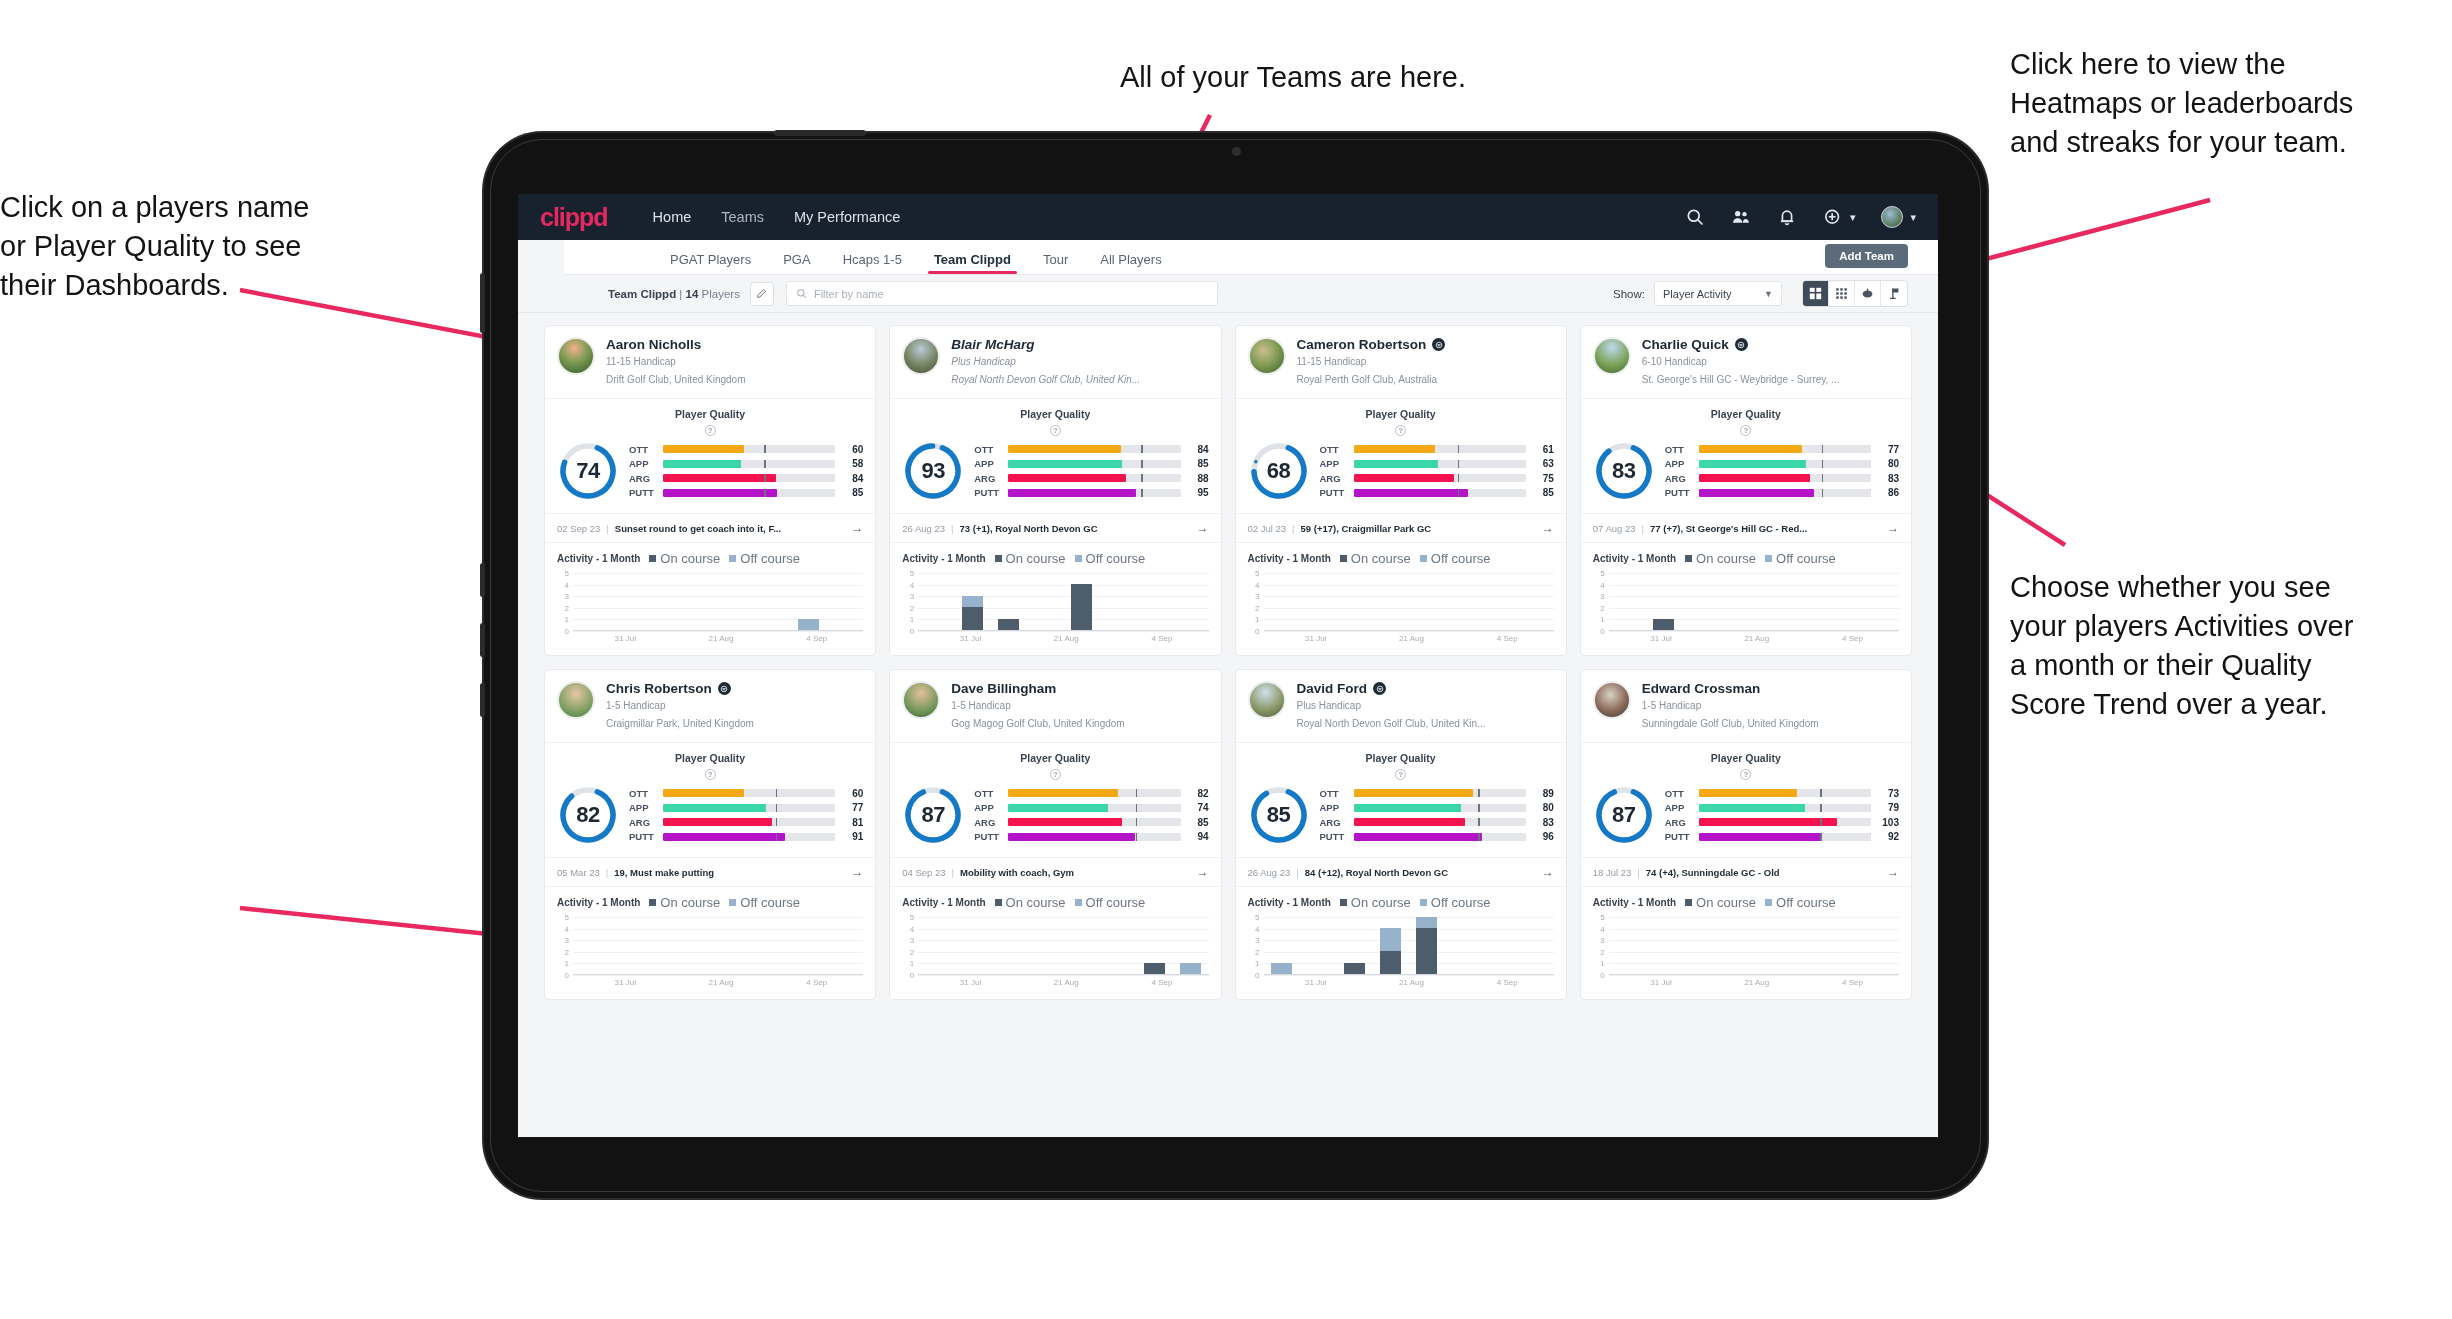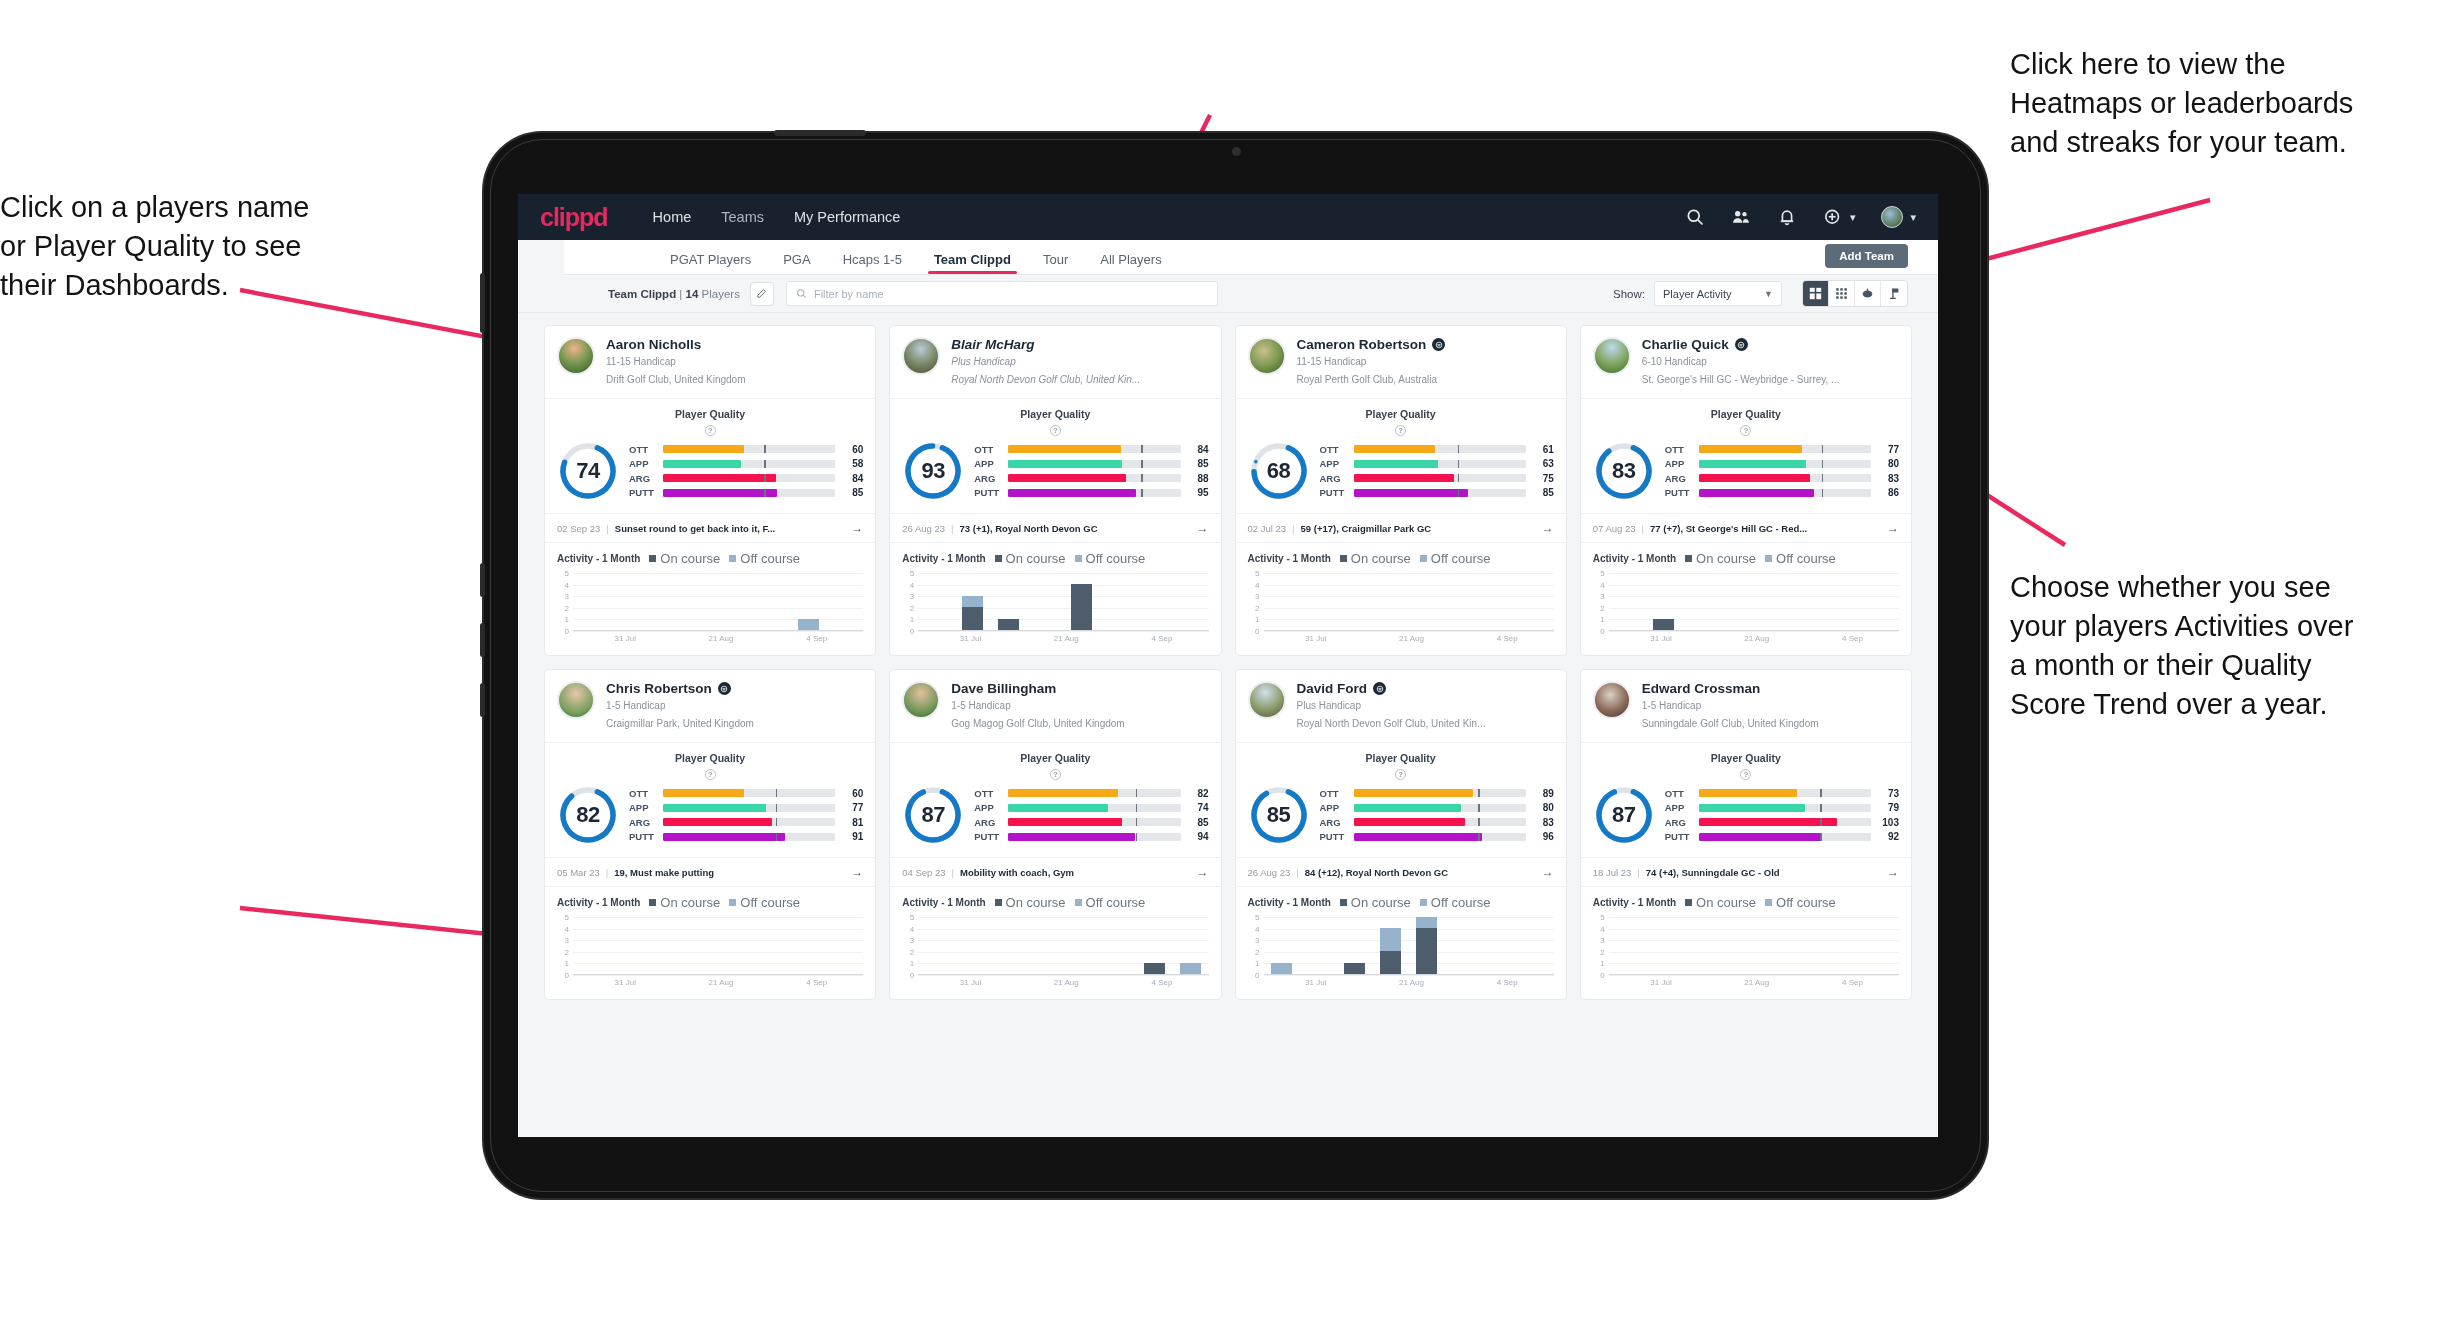--- a/index.html
+++ b/index.html
@@ -159,20 +159,21 @@
   .xlab { position:absolute; font-size:8px; color:#a8aeb6; transform:translateX(-50%); }
 </style>
 </head>
 <body>
 
 <div class="stage">
 
   <div class="anno" style="left:0px; top:188px; width:400px;">Click on a players name
 or Player Quality to see
 their Dashboards.</div>
+  <div class="anno" style="left:1120px; top:58px; width:470px; text-align:left;">All of your Teams are here.</div>
   <div class="anno" style="left:2010px; top:45px; width:440px;">Click here to view the
 Heatmaps or leaderboards
 and streaks for your team.</div>
   <div class="anno" style="left:2010px; top:568px; width:440px;">Choose whether you see
 your players Activities over
 a month or their Quality
 Score Trend over a year.</div>
 
   <svg class="arrow" style="left:0; top:0;" width="2452" height="1319">
     <defs>
@@ -366,21 +367,21 @@
       </span>
       <span class="bval">85</span>
     </div>
                 </span>
       </div>
     </div>
 
     <div class="latest">
       <span class="lt-date">02 Sep 23</span>
       <span class="lt-sep">|</span>
-      <span class="lt-txt">Sunset round to get back into it, F...</span>
+      <span class="lt-txt">Sunset round to get coach into it, F...</span>
       <span class="lt-arrow">→</span>
     </div>
 
     <div class="act">
       <div class="act-head">
         <span class="act-title">Activity - 1 Month</span>
         <span class="leg">
           <span class="swatch" style="background:#4e5d6c"></span>
           <span>On course</span>
         </span>

